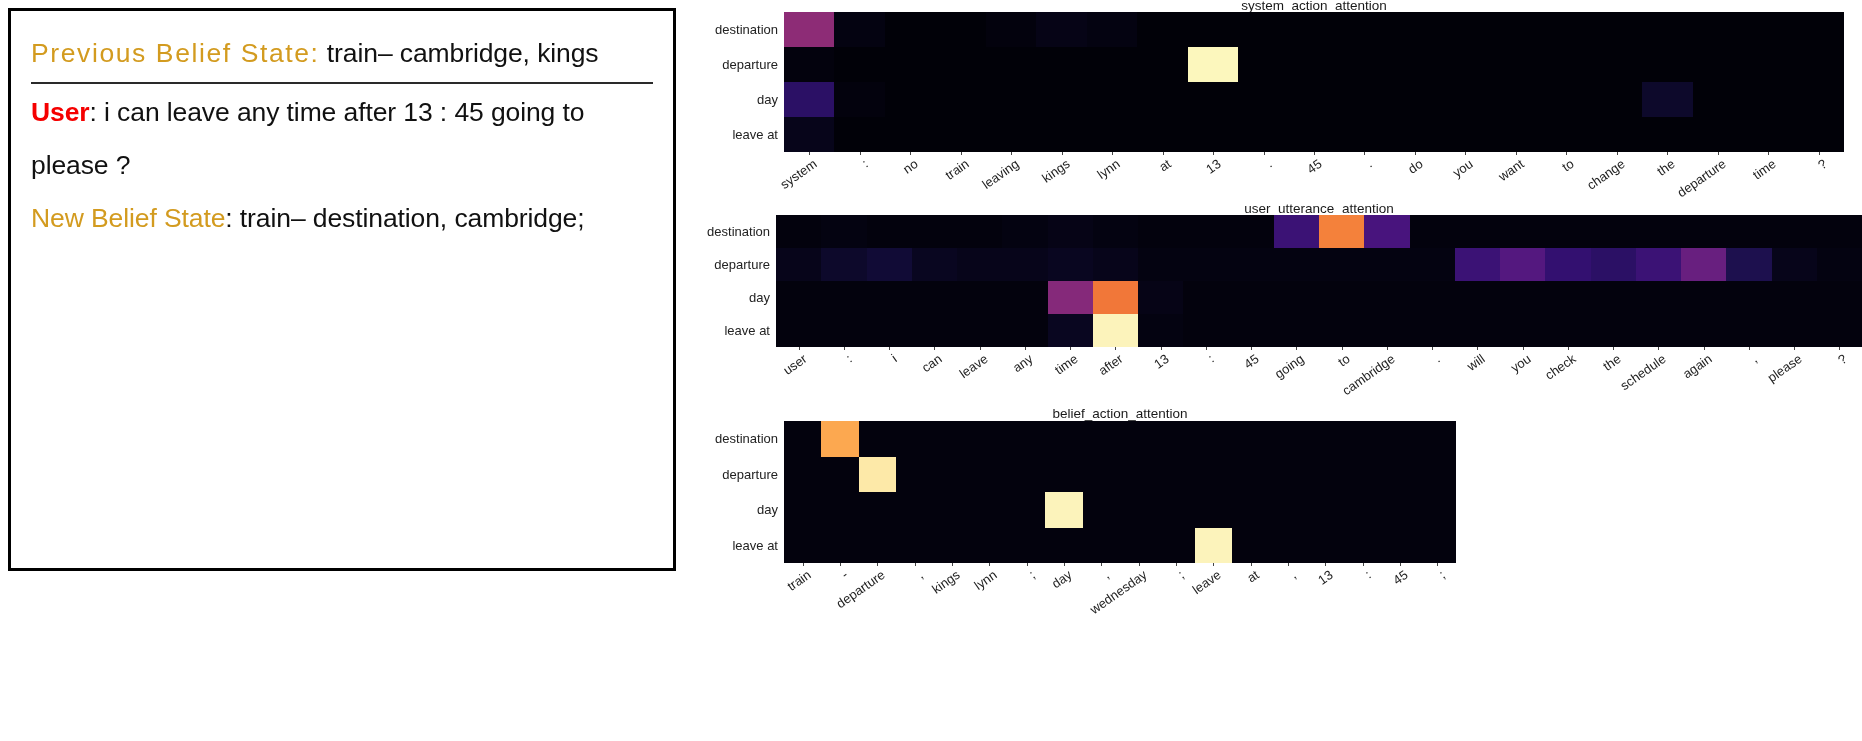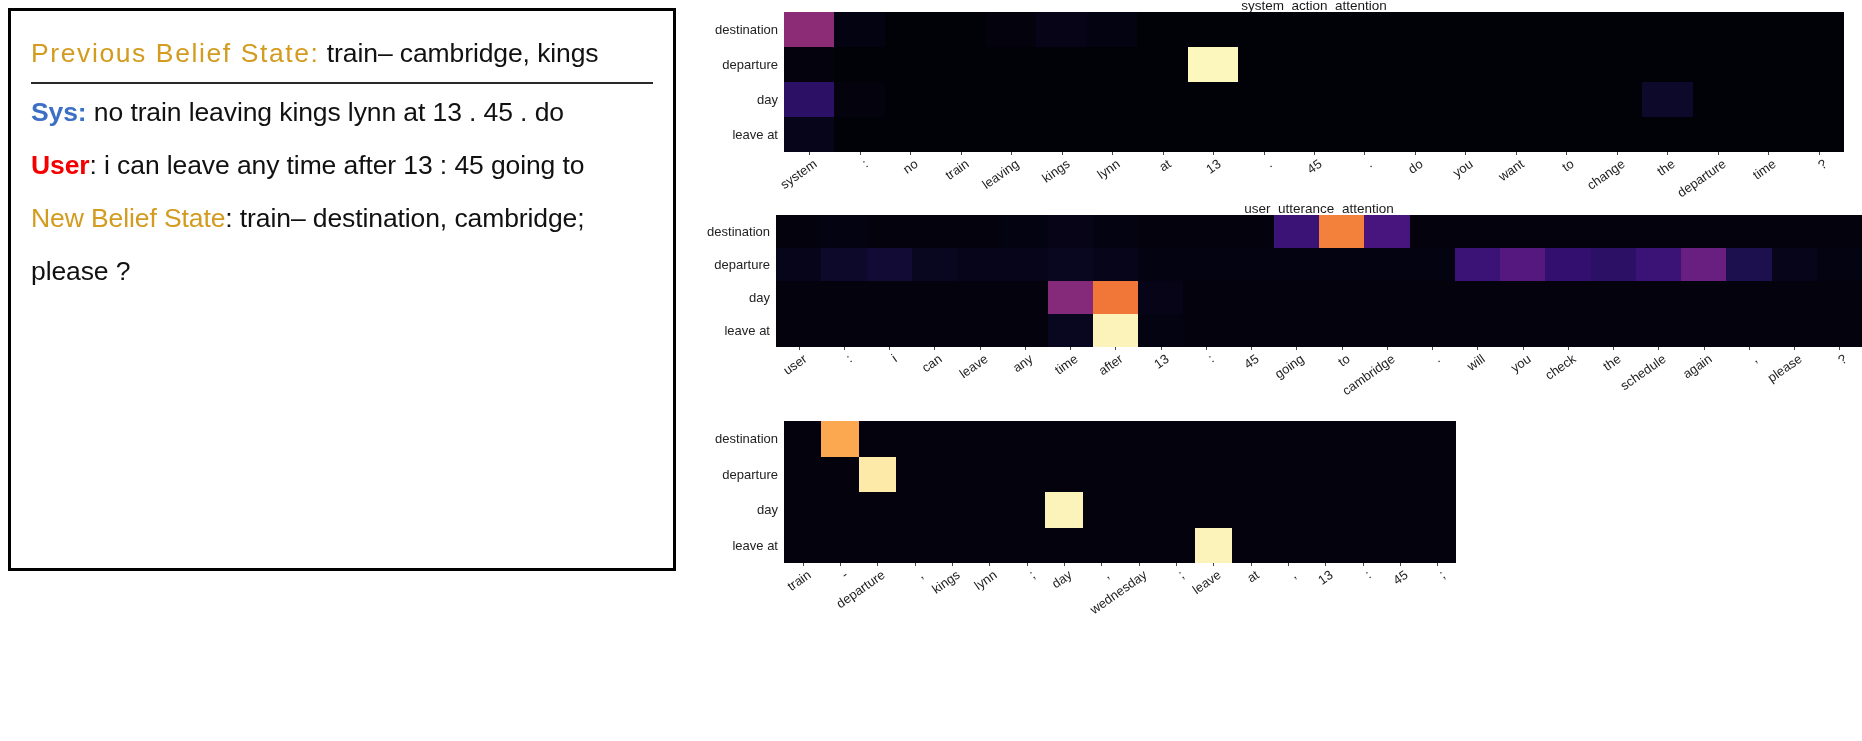--- a/index.html
+++ b/index.html
@@ -118,33 +118,30 @@
 <body>
 
 <div id="dialogue-panel">
 
   <p class="dlg-para dlg-line">
     <span class="lbl-belief spaced">Previous Belief State:</span><span> train–  cambridge,  kings</span>
   </p>
 
   <hr class="dlg-rule">
 
-  <p class="dlg-para dlg-line">
-    <span class="lbl-sys">Sys:</span><span> no train leaving kings lynn at 13 . 45 . do</span>
-  </p>
 
   <p class="dlg-para dlg-line">
     <span class="lbl-user">User</span><span>: i can leave any time after 13 : 45 going to</span>
   </p>
   <p class="dlg-para dlg-line">
+    <span>please ?</span>
+  </p>
+
+  <p class="dlg-para dlg-line">
     <span class="lbl-newbelief">New Belief State</span><span>: train– destination, cambridge;</span>
-  </p>
-
-  <p class="dlg-para dlg-line">
-    <span>please ?</span>
   </p>
 </div>
 
 <div id="heatmaps">
     <div class="hm-block" style="left: 0px; top: 0px; width: 100%; height: 100%;">
       <div class="hm-title" style="left: 98px; top: -2px; width: 1060px;">system_action_attention</div>
       <div class="hm-grid-wrap" style="left: 98px; top: 12px; width: 1060px; height: 140px;">
         <div class="hm-ylabels">
           <div class="hm-ylabel">destination</div>
           <div class="hm-ylabel">departure</div>
@@ -436,20 +433,21 @@
           <div class="hm-tick" style="left: 972.875px;"></div>
           <div class="hm-xlabel" style="left: 974.875px;">,</div>
           <div class="hm-tick" style="left: 1018.12px;"></div>
           <div class="hm-xlabel" style="left: 1020.12px;">please</div>
           <div class="hm-tick" style="left: 1063.38px;"></div>
           <div class="hm-xlabel" style="left: 1065.38px;">?</div>
         </div>
       </div>
     </div>
     <div class="hm-block" style="left: 0px; top: 0px; width: 100%; height: 100%;">
+      <div class="hm-title" style="left: 98px; top: 406px; width: 672px;">belief_action_attention</div>
       <div class="hm-grid-wrap" style="left: 98px; top: 421px; width: 672px; height: 142px;">
         <div class="hm-ylabels">
           <div class="hm-ylabel">destination</div>
           <div class="hm-ylabel">departure</div>
           <div class="hm-ylabel">day</div>
           <div class="hm-ylabel">leave at</div>
         </div>
         <div class="hm-grid" style="grid-template-columns: repeat(18, 1fr); grid-template-rows: repeat(4, 1fr);">
           <div class="hm-cell" style="background: rgb(3, 2, 13);"></div>
           <div class="hm-cell" style="background: rgb(252, 168, 80);"></div>

